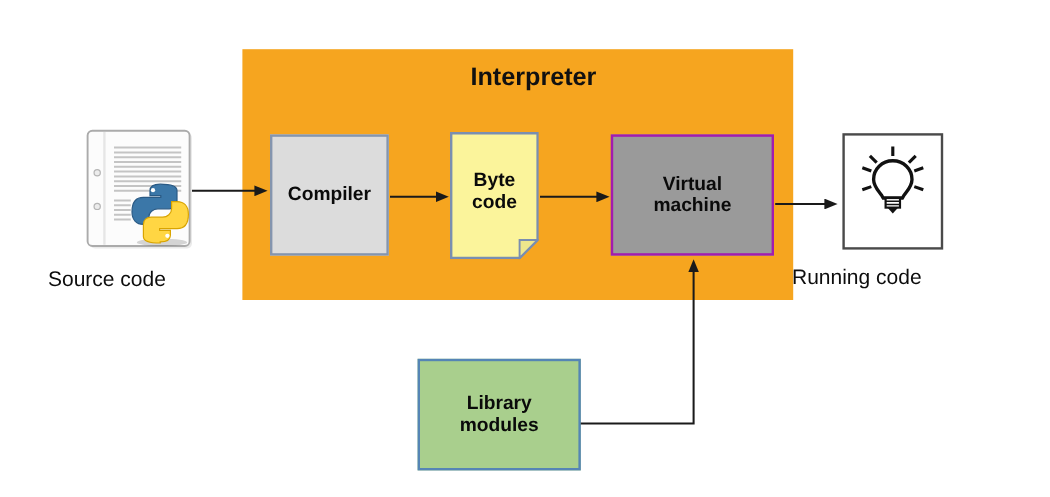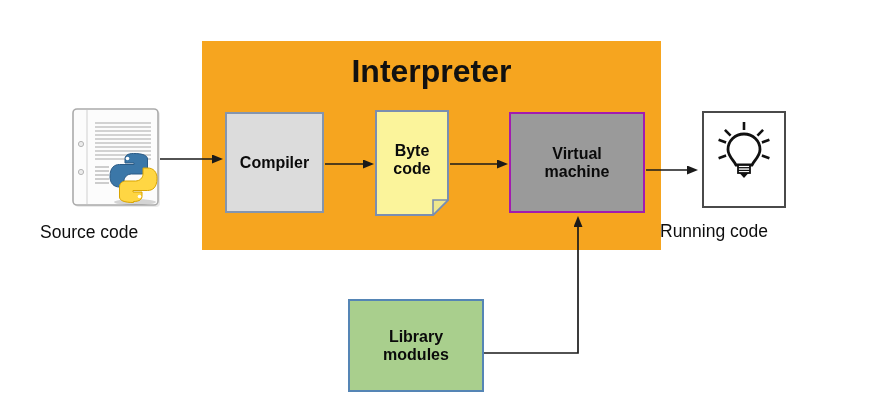--- a/index.html
+++ b/index.html
@@ -7,21 +7,21 @@
     position:relative; width:875px; height:414px; background:#ffffff;
     font-family:"Liberation Sans", sans-serif; overflow:hidden;
   }
   .abs { position:absolute; }
   .interpreter {
     left:202px; top:41px; width:459px; height:209px;
     background:#F6A51F;
   }
   .interpreter-title {
     left:0; top:12px; width:459px; text-align:center;
-    font-size:32px; font-weight:bold; color:#111111; letter-spacing:0px;
+    font-size:21px; font-weight:bold; color:#111111; letter-spacing:0px;padding-left:13px;
   }
   .node {
     box-sizing:border-box; display:flex; align-items:center; justify-content:center;
     text-align:center; font-weight:bold; font-size:16px; line-height:1.12; color:#0a0a0a;
   }
   .node-compiler {
     left:225px; top:112px; width:99px; height:101px;
     background:#DCDCDC; border:2px solid #8495AE;
   }
   .node-vm {

